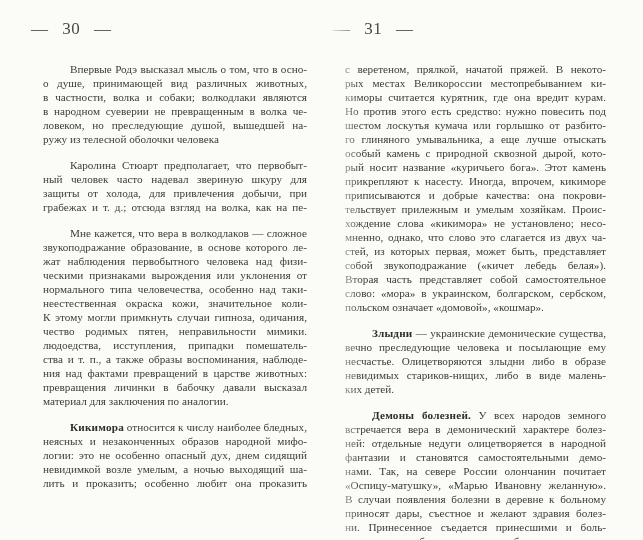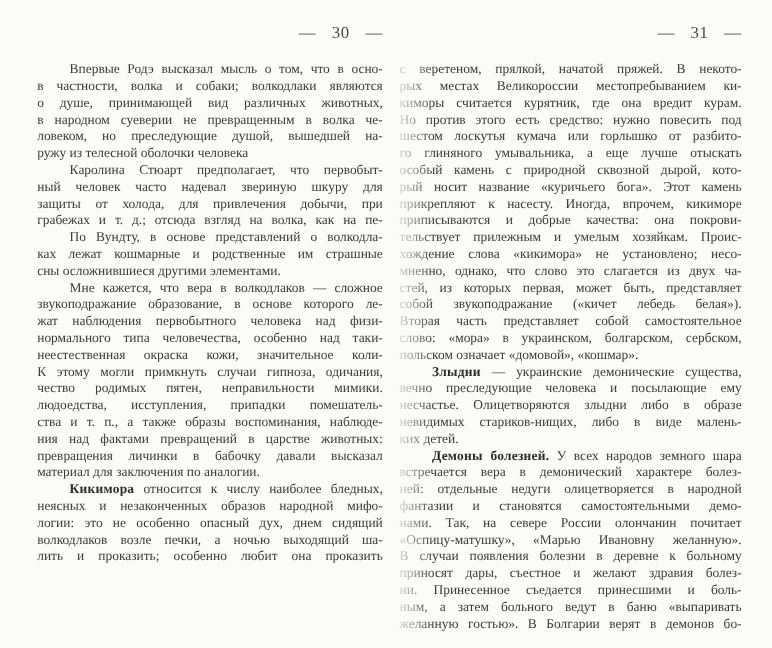--- a/index.html
+++ b/index.html
@@ -23,29 +23,29 @@
   .page.right { left: 333px; width: 285px; }
   
   .page.right::after {
     content: "";
     position: absolute;
     inset: 0;
     background: linear-gradient(90deg, rgba(251,251,248,0.80), rgba(251,251,248,0) 28px);
     pointer-events: none;
   }
   .page-header {
-    text-align: right;
-    font-size: 14px;
+    text-align: left;
+    font-size: 17px;
     line-height: 14px;
     color: #4b4945;
     word-spacing: 9px;
-    margin-bottom: 15px;
+    margin-bottom: 26px;
     letter-spacing: 0.5px;
   }
-  .para { margin: 0; }
+  .para { margin: 12px; }
   .line {
     font-size: 11.2px;
     line-height: 14px;
     height: 14px;
     overflow: hidden;
     text-align: justify;
     text-align-last: justify;
     white-space: normal;
   }
   .line.para-end { text-align-last: left; }
@@ -59,56 +59,52 @@
 </head>
 <body>
 
 <div>
 
   <section class="page left">
     <div class="page-header">— 30 —</div>
     <div class="page-body">
         <div class="para">
           <div class="line indent">Впервые Родэ высказал мысль о том, что в осно-</div>
+          <div class="line">о душе, принимающей вид различных животных,</div>
           <div class="line">в частности, волка и собаки; волкодлаки являются</div>
-          <div class="line">о душе, принимающей вид различных животных,</div>
           <div class="line">в народном суеверии не превращенным в волка че-</div>
           <div class="line">ловеком, но преследующие душой, вышедшей на-</div>
           <div class="line para-end">ружу из телесной оболочки человека</div>
         </div>
         <div class="para">
           <div class="line indent">Каролина Стюарт предполагает, что первобыт-</div>
           <div class="line">ный человек часто надевал звериную шкуру для</div>
           <div class="line">защиты от холода, для привлечения добычи, при</div>
           <div class="line">грабежах и т. д.; отсюда взгляд на волка, как на пе-</div>
         </div>
         <div class="para">
-          <div class="line indent">По Вундту, в основе представлений о волкодла-</div>
-          <div class="line">ках лежат кошмарные и родственные им страшные</div>
-          <div class="line para-end">сны осложнившиеся другими элементами.</div>
-        </div>
-        <div class="para">
           <div class="line indent">Мне кажется, что вера в волкодлаков — сложное</div>
           <div class="line">звукоподражание образование, в основе которого ле-</div>
           <div class="line">жат наблюдения первобытного человека над физи-</div>
+          <div class="line">ческими признаками вырождения или уклонения от</div>
           <div class="line">нормального типа человечества, особенно над таки-</div>
           <div class="line">неестественная окраска кожи, значительное коли-</div>
           <div class="line">К этому могли примкнуть случаи гипноза, одичания,</div>
           <div class="line">чество родимых пятен, неправильности мимики.</div>
           <div class="line">людоедства, исступления, припадки помешатель-</div>
           <div class="line">ства и т. п., а также образы воспоминания, наблюде-</div>
           <div class="line">ния над фактами превращений в царстве животных:</div>
           <div class="line">превращения личинки в бабочку давали высказал</div>
           <div class="line para-end">материал для заключения по аналогии.</div>
         </div>
         <div class="para">
           <div class="line indent"><b>Кикимора</b> относится к числу наиболее бледных,</div>
           <div class="line">неясных и незаконченных образов народной мифо-</div>
           <div class="line">логии: это не особенно опасный дух, днем сидящий</div>
-          <div class="line">волкодлаков возле печки, а ночью выходящий ша-</div>
+          <div class="line">невидимкой возле умелым, а ночью выходящий ша-</div>
           <div class="line">лить и проказить; особенно любит она проказить</div>
         </div>
       </div>
   </section>
 
   <section class="page right">
     <div class="page-header">— 31 —</div>
     <div class="page-body">
         <div class="para">
           <div class="line">с веретеном, прялкой, начатой пряжей. В некото-</div>

